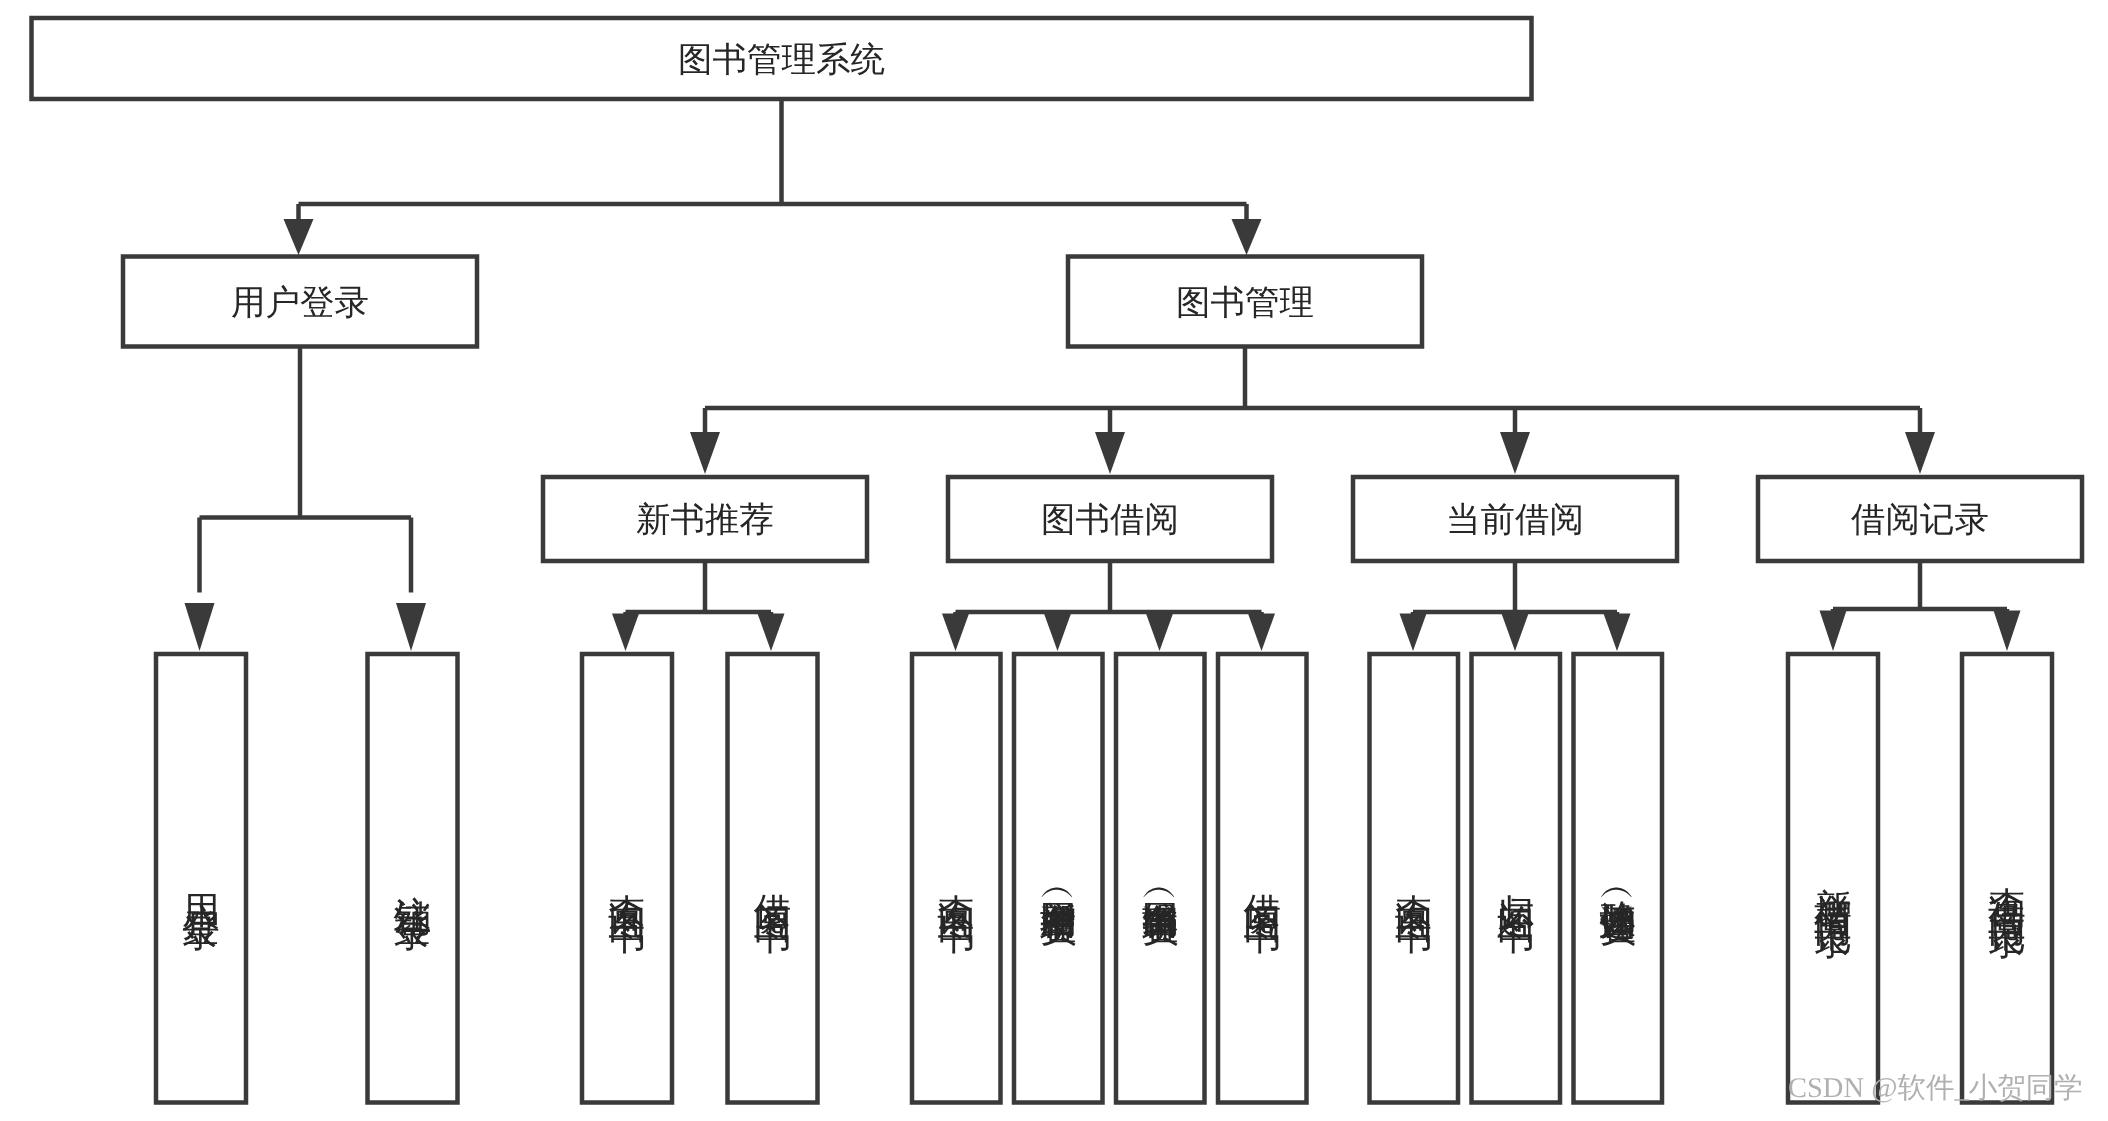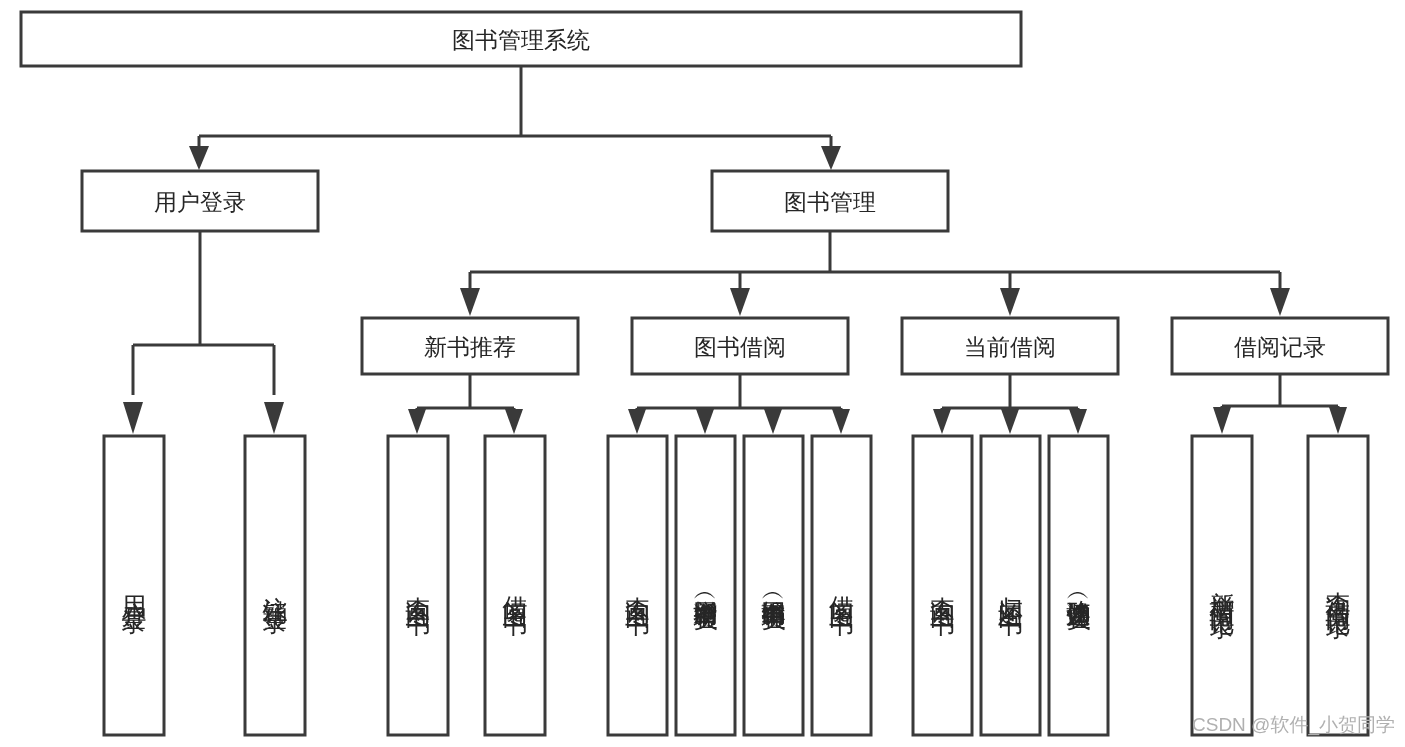--- a/index.html
+++ b/index.html
@@ -60,21 +60,21 @@
     white-space: nowrap;
   }
   .leaf-label.tight {
     letter-spacing: 1px;
     font-size: 24px;
   }
   .watermark {
     position: absolute;
     left: 1192px;
     top: 712px;
-    font-family: Liberation Sans, sans-serif;
+    font-family: Liberation Serif, serif;
     font-size: 19px;
     color: #b0b0b0;
     white-space: nowrap;
   }
 </style>
 </head>
 <body>
 
 <svg id="diagram" viewBox="0 0 1405 747" xmlns="http://www.w3.org/2000/svg">
 

